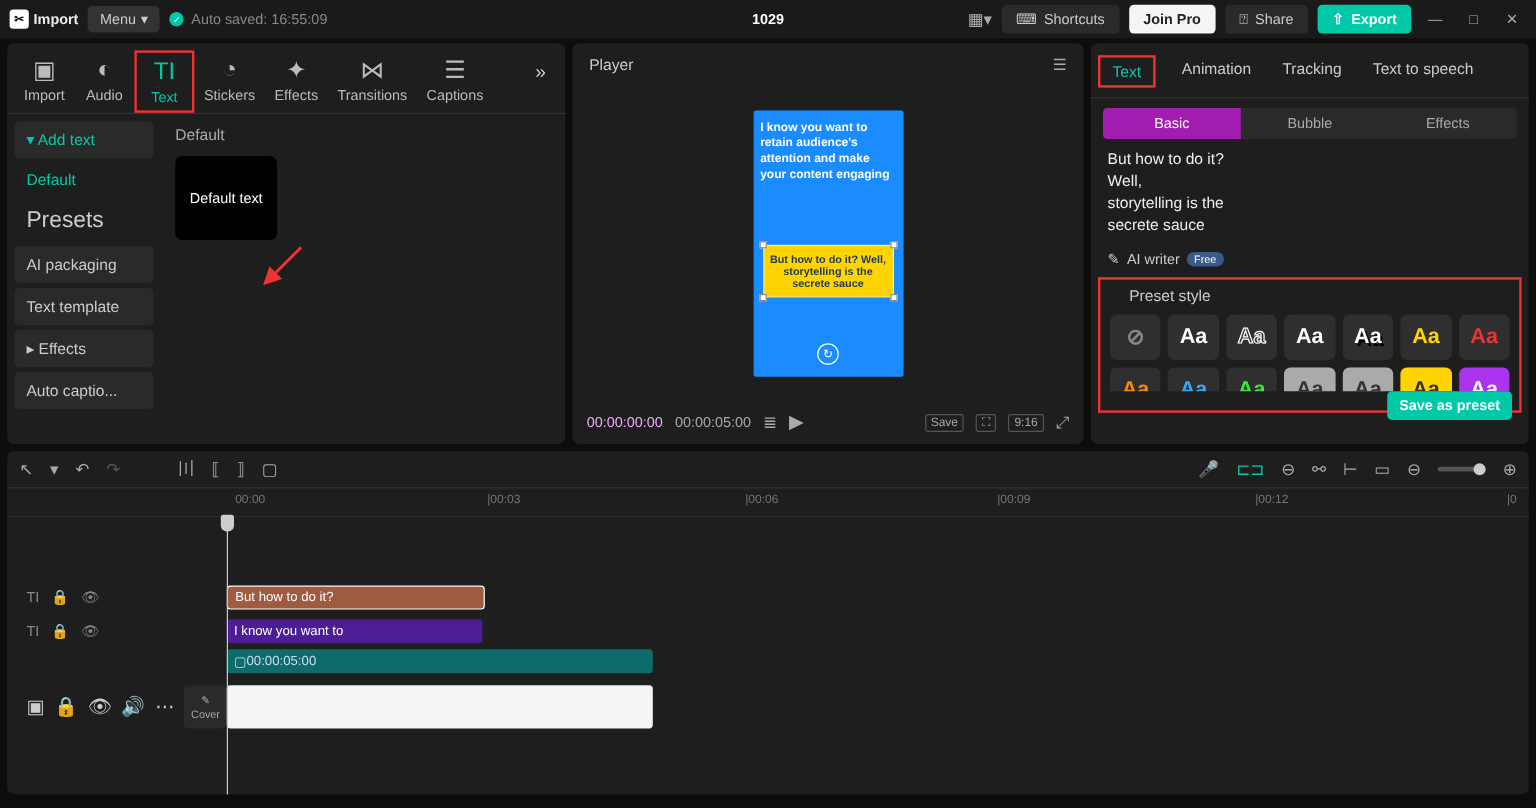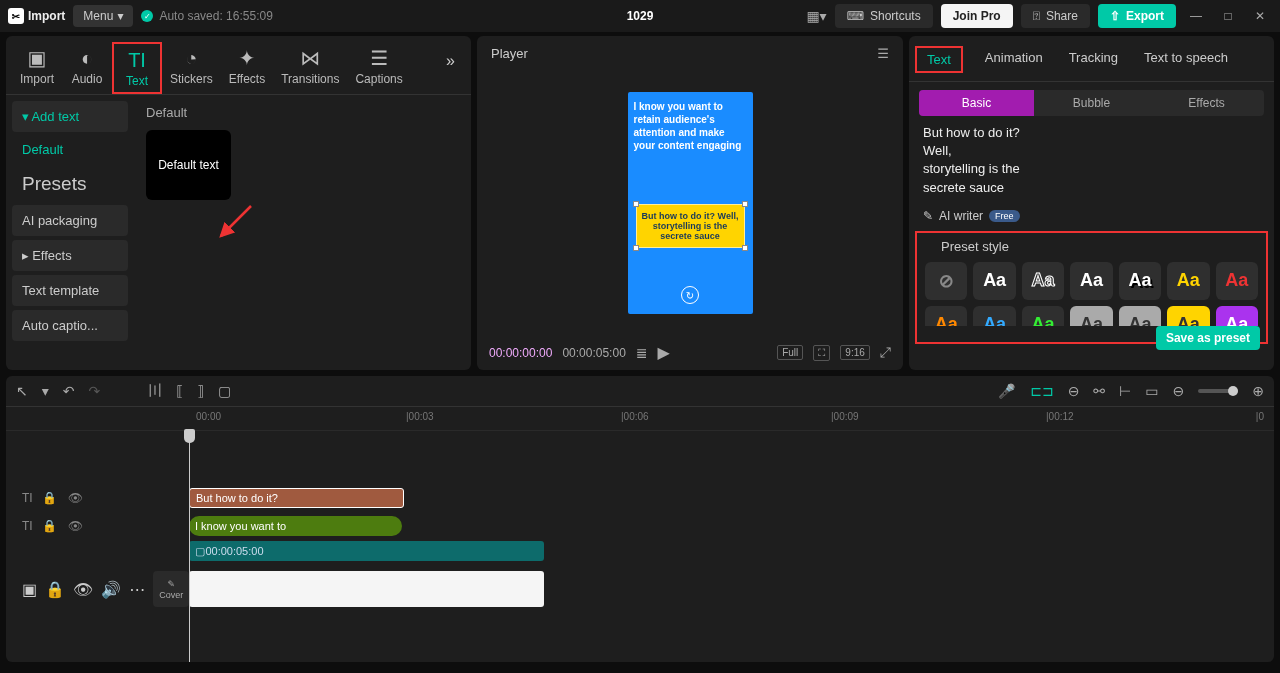--- a/index.html
+++ b/index.html
@@ -81,21 +81,21 @@
 .tl-right { position: absolute; right: 10px; display: flex; gap: 14px; align-items: center; }
 .ruler { height: 24px; position: relative; border-bottom: 1px solid #2a2a2a; font-size: 10px; color: #777; }
 .ruler-mark { position: absolute; top: 4px; }
 .playhead { position: absolute; left: 183px; top: 0; bottom: 0; width: 1px; background: #ccc; z-index: 5; }
 .playhead::before { content: ''; position: absolute; top: -2px; left: -5px; width: 11px; height: 14px; background: #ccc; border-radius: 2px 2px 5px 5px; }
 .tracks { flex: 1; position: relative; }
 .track-row { display: flex; height: 26px; align-items: center; position: relative; margin-top: 2px; }
 .track-labels { width: 180px; display: flex; align-items: center; gap: 10px; padding-left: 16px; color: #888; font-size: 12px; }
 .track-clip { position: absolute; height: 20px; border-radius: 3px; display: flex; align-items: center; padding: 0 6px; font-size: 11px; color: #fff; }
 .clip-orange { background: #a05a3f; border: 1px solid #fff; }
-.clip-orange2 { background: #4d7c0f; border-radius: 10px; }
+.clip-orange2 { background: #4c1d95; }
 .clip-teal { background: #0d6b6b; color: #cde; }
 .clip-white { background: #f5f5f5; height: 36px; }
 .cover-btn { width: 36px; height: 36px; background: #2a2a2a; border-radius: 4px; display: flex; flex-direction: column; align-items: center; justify-content: center; font-size: 9px; color: #aaa; cursor: pointer; gap: 1px; }
 .track-media { display: flex; align-items: center; gap: 8px; padding-left: 16px; height: 56px; }
 </style>
 </head>
 <body>
 
 <div class="topbar">
   <div class="logo">
@@ -165,22 +165,22 @@
           <span>Captions</span>
         </div>
       <div class="tool-more">»</div>
     </div>
     <div class="left-body" style="position:relative">
       <div class="left-sidebar">
         <button class="sb-btn primary">▾ <span>Add text</span></button>
         <div class="sb-link">Default</div>
         <div class="sb-text">Presets</div>
         <button class="sb-btn">AI packaging</button>
+        <button class="sb-btn">Text template</button>
         <button class="sb-btn">▸ <span>Effects</span></button>
-        <button class="sb-btn">Text template</button>
         <button class="sb-btn">Auto captio...</button>
       </div>
       <div class="left-content">
         <div class="lc-header">Default</div>
         <div class="text-thumb">Default text</div>
       </div>
       <svg class="red-arrow" width="40" height="40">
         <defs>
             <marker id="ah" markerWidth="6" markerHeight="6" refX="5" refY="3" orient="auto">
               <path d="M0,0 L6,3 L0,6 Z" fill="#e33"></path>
@@ -208,21 +208,21 @@
         </div>
         <div class="replay-circ">↻</div>
       </div>
     </div>
     <div class="player-controls">
       <span class="pc-time">00:00:00:00</span>
       <span class="pc-time2">00:00:05:00</span>
       <span class="tl-icon">≣</span>
       <span class="tl-icon" style="font-size:16px">▶</span>
       <div class="pc-right">
-        <span class="pc-icon">Full</span>
+        <span class="pc-icon">Save</span>
         <span class="pc-icon">⛶</span>
         <span class="pc-icon">9:16</span>
         <span class="tl-icon">⤢</span>
       </div>
     </div>
   </div>
 
   <div class="right-panel">
     <div class="inspector-tabs">
       <div class="insp-tab active red-box" style="padding:4px 10px">Text</div>

